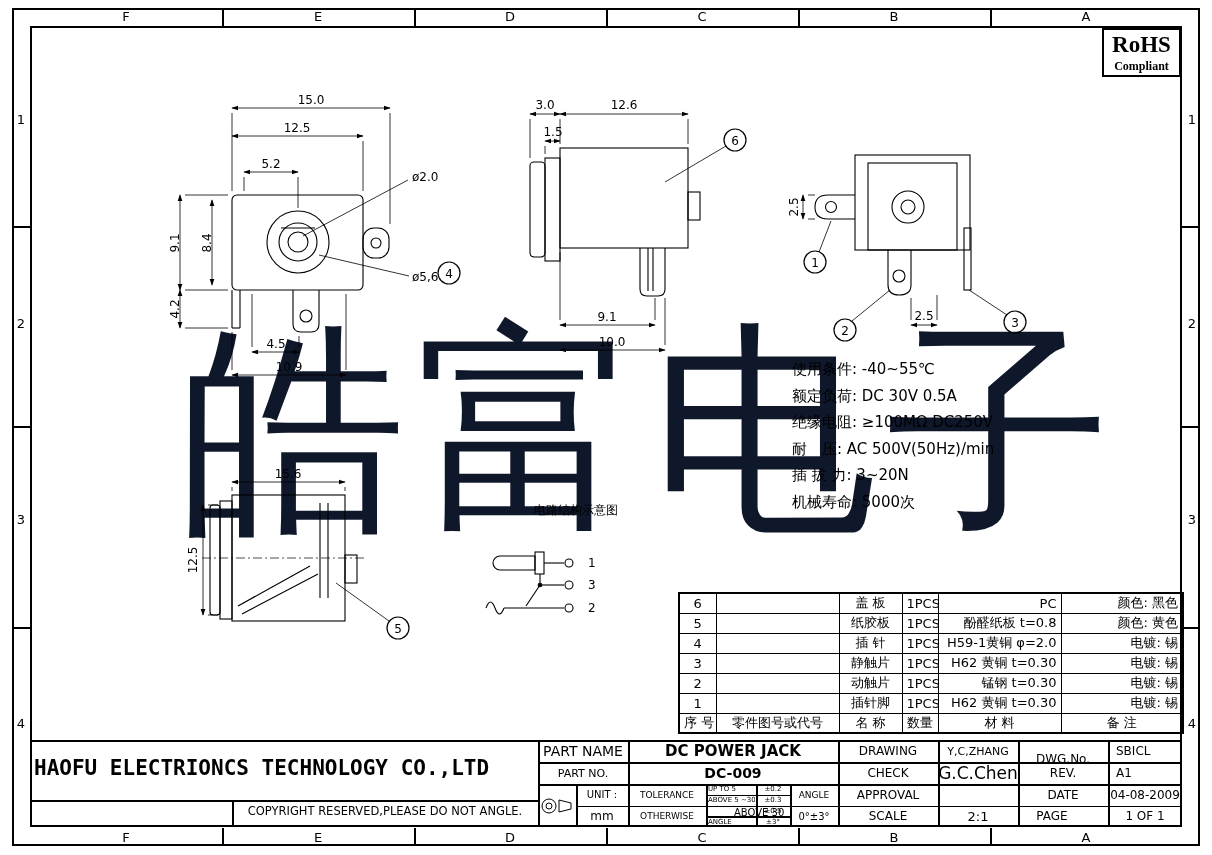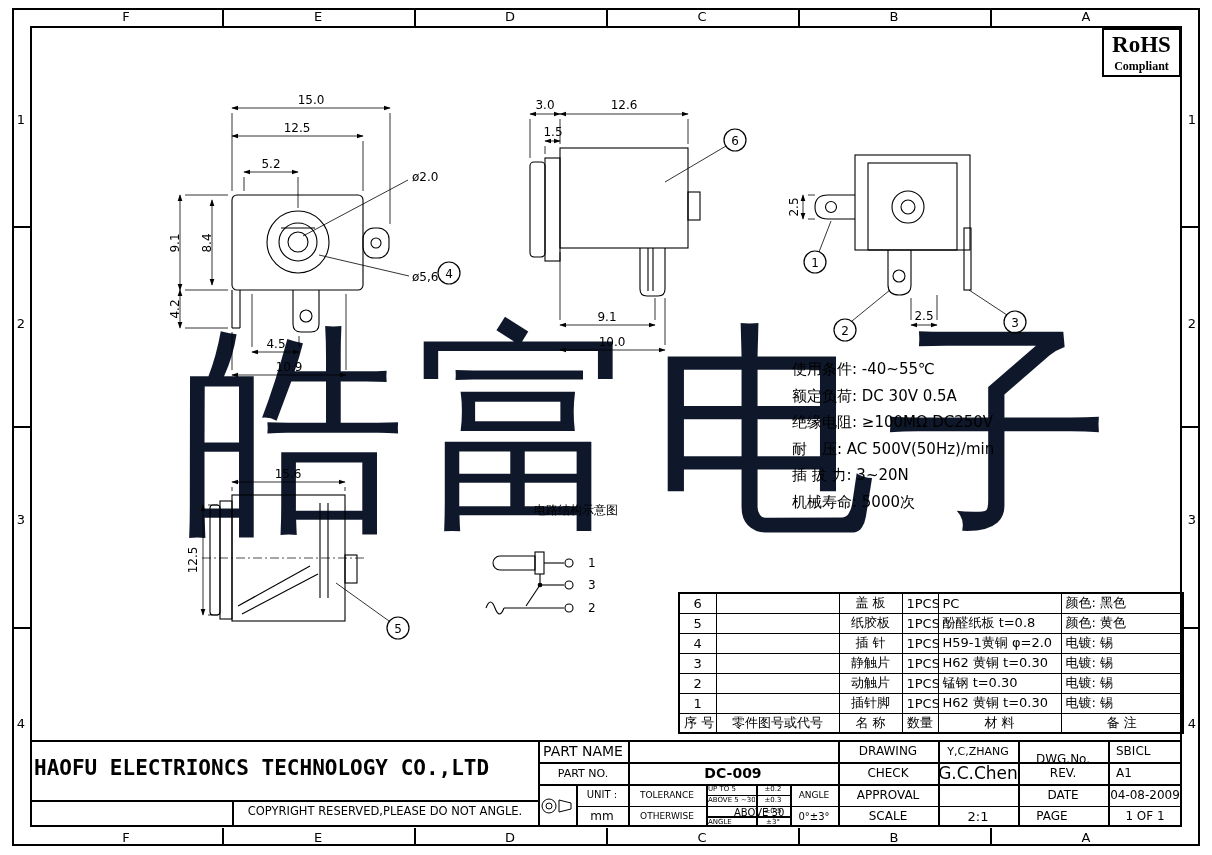--- a/index.html
+++ b/index.html
@@ -20,21 +20,21 @@
   .rohs .r2 { font-family:"Liberation Serif", serif; font-weight:bold; font-size:12px; line-height:13px; }
   svg.v { position:absolute; z-index:2; overflow:visible; }
   svg.v text { font-size:12px; fill:#000; font-family:"DejaVu Sans", sans-serif; }
   .tech { position:absolute; left:792px; top:356px; width:300px; z-index:2; font-size:15px; }
   .tech-title { width:200px; text-align:center; font-size:16px; letter-spacing:6px; margin-bottom:9px; }
   .tech-line { line-height:26.6px; white-space:nowrap; }
   table.parts { position:absolute; left:678px; top:592px; width:504px; z-index:2;
                 border-collapse:collapse; table-layout:fixed; border:2px solid #000; background:transparent; }
   table.parts td { border:1px solid #000; height:20px; font-size:13px; padding:0 4px;
                    white-space:nowrap; overflow:hidden; }
-  td.c { text-align:center; } td.l { text-align:left; }
+  td.c { text-align:center; } td.l { text-align:right; }
   .tb { position:absolute; left:30px; top:740px; width:1152px; height:87px; z-index:2; }
   .tb .vl { position:absolute; width:1.5px; background:#000; }
   .tb .hl { position:absolute; height:1.5px; background:#000; }
   .tb .t { position:absolute; overflow:hidden; white-space:nowrap; }
   .company { font-family:"DejaVu Sans Mono", monospace; font-weight:bold; font-size:21px; text-align:left; }
   .cell { display:flex; align-items:center; justify-content:center; }
 </style>
 </head>
 <body>
 
@@ -397,20 +397,21 @@
     <div class="vl" style="left:760px;top:44px;height:43px"></div>
     <div class="vl" style="left:808px;top:0;height:87px"></div>
     <div class="vl" style="left:908px;top:0;height:87px"></div>
     <div class="vl" style="left:988px;top:0;height:87px"></div>
     <div class="vl" style="left:1078px;top:0;height:87px"></div>
 
     <div class="t company" style="left:4px;top:16px;width:500px">HAOFU ELECTRIONCS TECHNOLOGY CO.,LTD</div>
     <div class="t" style="left:202px;top:64px;width:306px;text-align:center;font-size:11.5px">COPYRIGHT RESERVED,PLEASE DO NOT ANGLE.</div>
 
     <div class="t cell" style="left:508px;top:0;width:90px;height:22px;font-size:14px">PART NAME</div>
+    <div class="t cell" style="left:598px;top:0;width:210px;height:22px;font-size:15px;font-weight:bold">DC POWER JACK</div>
     <div class="t cell" style="left:508px;top:22px;width:90px;height:22px;font-size:11px">PART NO.</div>
     <div class="t cell" style="left:598px;top:22px;width:210px;height:22px;font-size:14px;font-weight:bold">DC-009</div>
 
     <svg style="position:absolute;left:510px;top:52px" width="34" height="28" viewBox="0 0 34 28">
       <g stroke="#000" fill="none" stroke-width="1">
         <circle cx="9" cy="14" r="7"></circle>
         <circle cx="9" cy="14" r="3"></circle>
         <path d="M19,8 L31,11 L31,17 L19,20 z"></path>
       </g>
     </svg>

